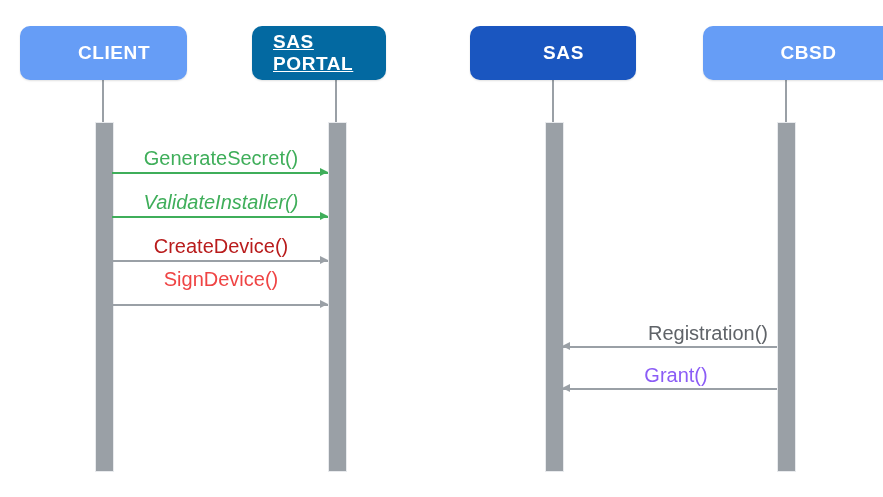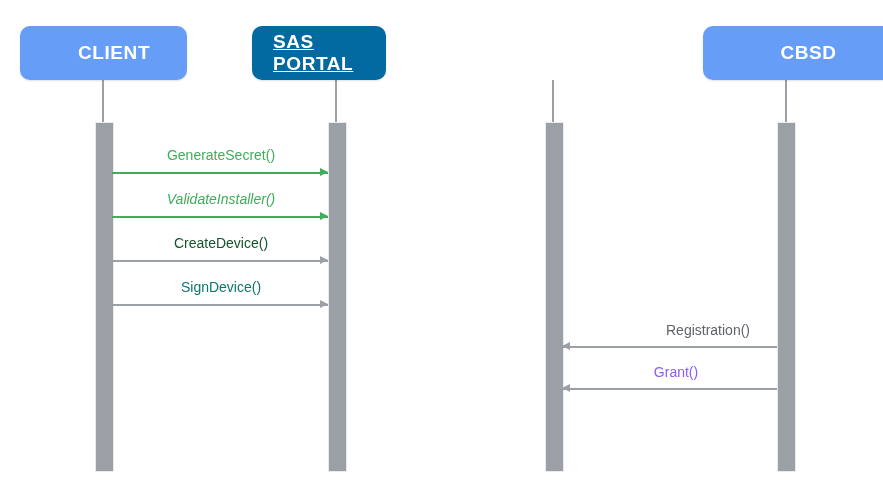--- a/index.html
+++ b/index.html
@@ -38,21 +38,21 @@
   }
   .activation {
     position: absolute;
     width: 17px;
     background: #9aa0a6;
     border: 1px solid #e8eaed;
     box-sizing: content-box;
   }
   .msg-label {
     position: absolute;
-    font-size: 14px;
+    font-size: 20px;
     white-space: nowrap;
     transform: translateX(-50%);
     text-align: left;
   }
   .msg-line {
     position: absolute;
     height: 1.6px;
   }
   .arrow-head {
     position: absolute;
@@ -79,36 +79,39 @@
     <div class="actor-box" style="left: 20px; top: 26px; width: 167px; height: 54px; background: rgb(102, 157, 246);">
       <span>CLIENT</span>
     </div>
     <div class="lifeline" style="left: 335.25px; top: 80px; height: 42px; background: rgb(154, 160, 166);"></div>
     <div class="activation" style="left: 328px; top: 122px; height: 348px; background: rgb(154, 160, 166);"></div>
     <div class="actor-box" style="left: 252px; top: 26px; width: 134px; height: 54px; background: #0369a1; text-decoration: underline;">
       <span>SAS PORTAL</span>
     </div>
     <div class="lifeline" style="left: 552.25px; top: 80px; height: 42px; background: rgb(154, 160, 166);"></div>
     <div class="activation" style="left: 545px; top: 122px; height: 348px; background: rgb(154, 160, 166);"></div>
+    <div class="actor-box" style="left: 470px; top: 26px; width: 166px; height: 54px; background: rgb(26, 86, 192);">
+      <span>SAS</span>
+    </div>
     <div class="lifeline" style="left: 785.25px; top: 80px; height: 42px; background: rgb(154, 160, 166);"></div>
     <div class="activation" style="left: 777px; top: 122px; height: 348px; background: rgb(154, 160, 166);"></div>
     <div class="actor-box" style="left: 703px; top: 26px; width: 190px; height: 54px; background: rgb(102, 157, 246);">
       <span>CBSD</span>
     </div>
     <div class="msg-line" style="left: 112px; top: 172px; width: 216px; background: rgb(63, 174, 90);"></div>
     <div class="arrow-head right" style="top: 168.3px; left: 320px; border-left-color: rgb(63, 174, 90);"></div>
     <div class="msg-label" style="left: 221px; top: 147px; color: rgb(63, 174, 90);">GenerateSecret()</div>
     <div class="msg-line" style="left: 112px; top: 216px; width: 216px; background: rgb(63, 174, 90);"></div>
     <div class="arrow-head right" style="top: 212.3px; left: 320px; border-left-color: rgb(63, 174, 90);"></div>
     <div class="msg-label" style="left: 221px; top: 191px; color: rgb(63, 174, 90); font-style: italic;">ValidateInstaller()</div>
     <div class="msg-line" style="left: 112px; top: 260px; width: 216px; background: rgb(154, 160, 166);"></div>
     <div class="arrow-head right" style="top: 256.3px; left: 320px; border-left-color: rgb(154, 160, 166);"></div>
-    <div class="msg-label" style="left: 221px; top: 235px; color: #14532d;">CreateDevice()</div>
+    <div class="msg-label" style="left: 221px; top: 235px; color: #b91c1c;">CreateDevice()</div>
     <div class="msg-line" style="left: 112px; top: 304px; width: 216px; background: rgb(154, 160, 166);"></div>
     <div class="arrow-head right" style="top: 300.3px; left: 320px; border-left-color: rgb(154, 160, 166);"></div>
-    <div class="msg-label" style="left: 221px; top: 279px; color: #0f766e;">SignDevice()</div>
+    <div class="msg-label" style="left: 221px; top: 268px; color: #ef4444;">SignDevice()</div>
     <div class="msg-line" style="left: 562px; top: 346px; width: 215px; background: rgb(154, 160, 166);"></div>
     <div class="arrow-head left" style="top: 342.3px; left: 562px; border-right-color: rgb(154, 160, 166);"></div>
     <div class="msg-label" style="left: 708px; top: 322px; color: rgb(95, 99, 104);">Registration()</div>
     <div class="msg-line" style="left: 562px; top: 388px; width: 215px; background: rgb(154, 160, 166);"></div>
     <div class="arrow-head left" style="top: 384.3px; left: 562px; border-right-color: rgb(154, 160, 166);"></div>
     <div class="msg-label" style="left: 676px; top: 364px; color: #8b5cf6;">Grant()</div>
   </div>
 
 </body></html>

